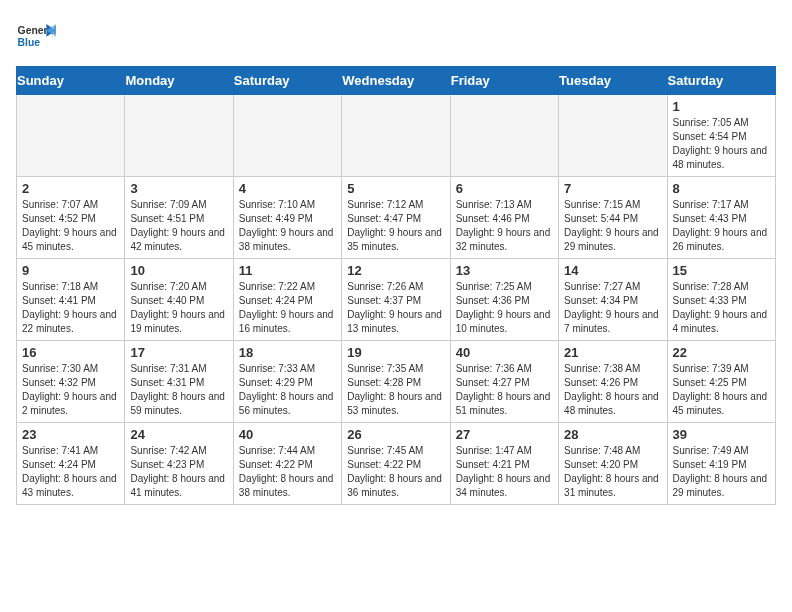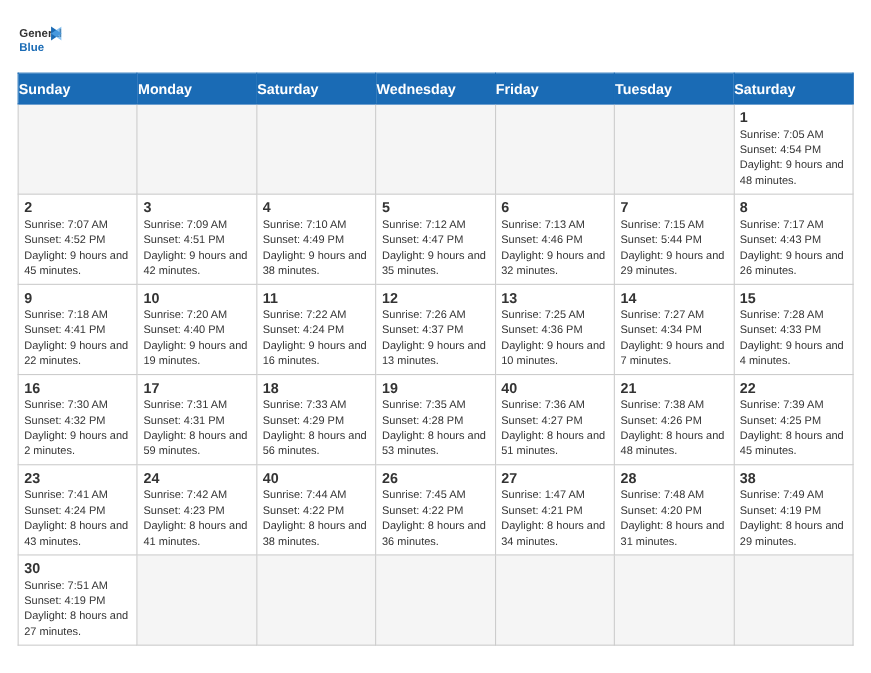--- a/index.html
+++ b/index.html
@@ -284,34 +284,20 @@
 Sunset: 4:21 PM
 Daylight: 8 hours and 34 minutes.</div>
         </td>
         <td>
           <span class="day-number">28</span>
           <div class="day-info">Sunrise: 7:48 AM
 Sunset: 4:20 PM
 Daylight: 8 hours and 31 minutes.</div>
         </td>
         <td>
-          <span class="day-number">38</span>
+          <span class="day-number">39</span>
           <div class="day-info">Sunrise: 7:49 AM
 Sunset: 4:19 PM
 Daylight: 8 hours and 29 minutes.</div>
         </td>
-      </tr>
-      <tr>
-        <td>
-          <span class="day-number">30</span>
-          <div class="day-info">Sunrise: 7:51 AM
-Sunset: 4:19 PM
-Daylight: 8 hours and 27 minutes.</div>
-        </td>
-        <td class="empty"></td>
-        <td class="empty"></td>
-        <td class="empty"></td>
-        <td class="empty"></td>
-        <td class="empty"></td>
-        <td class="empty"></td>
       </tr>
     </tbody>
 </table>
 
 </body></html>

